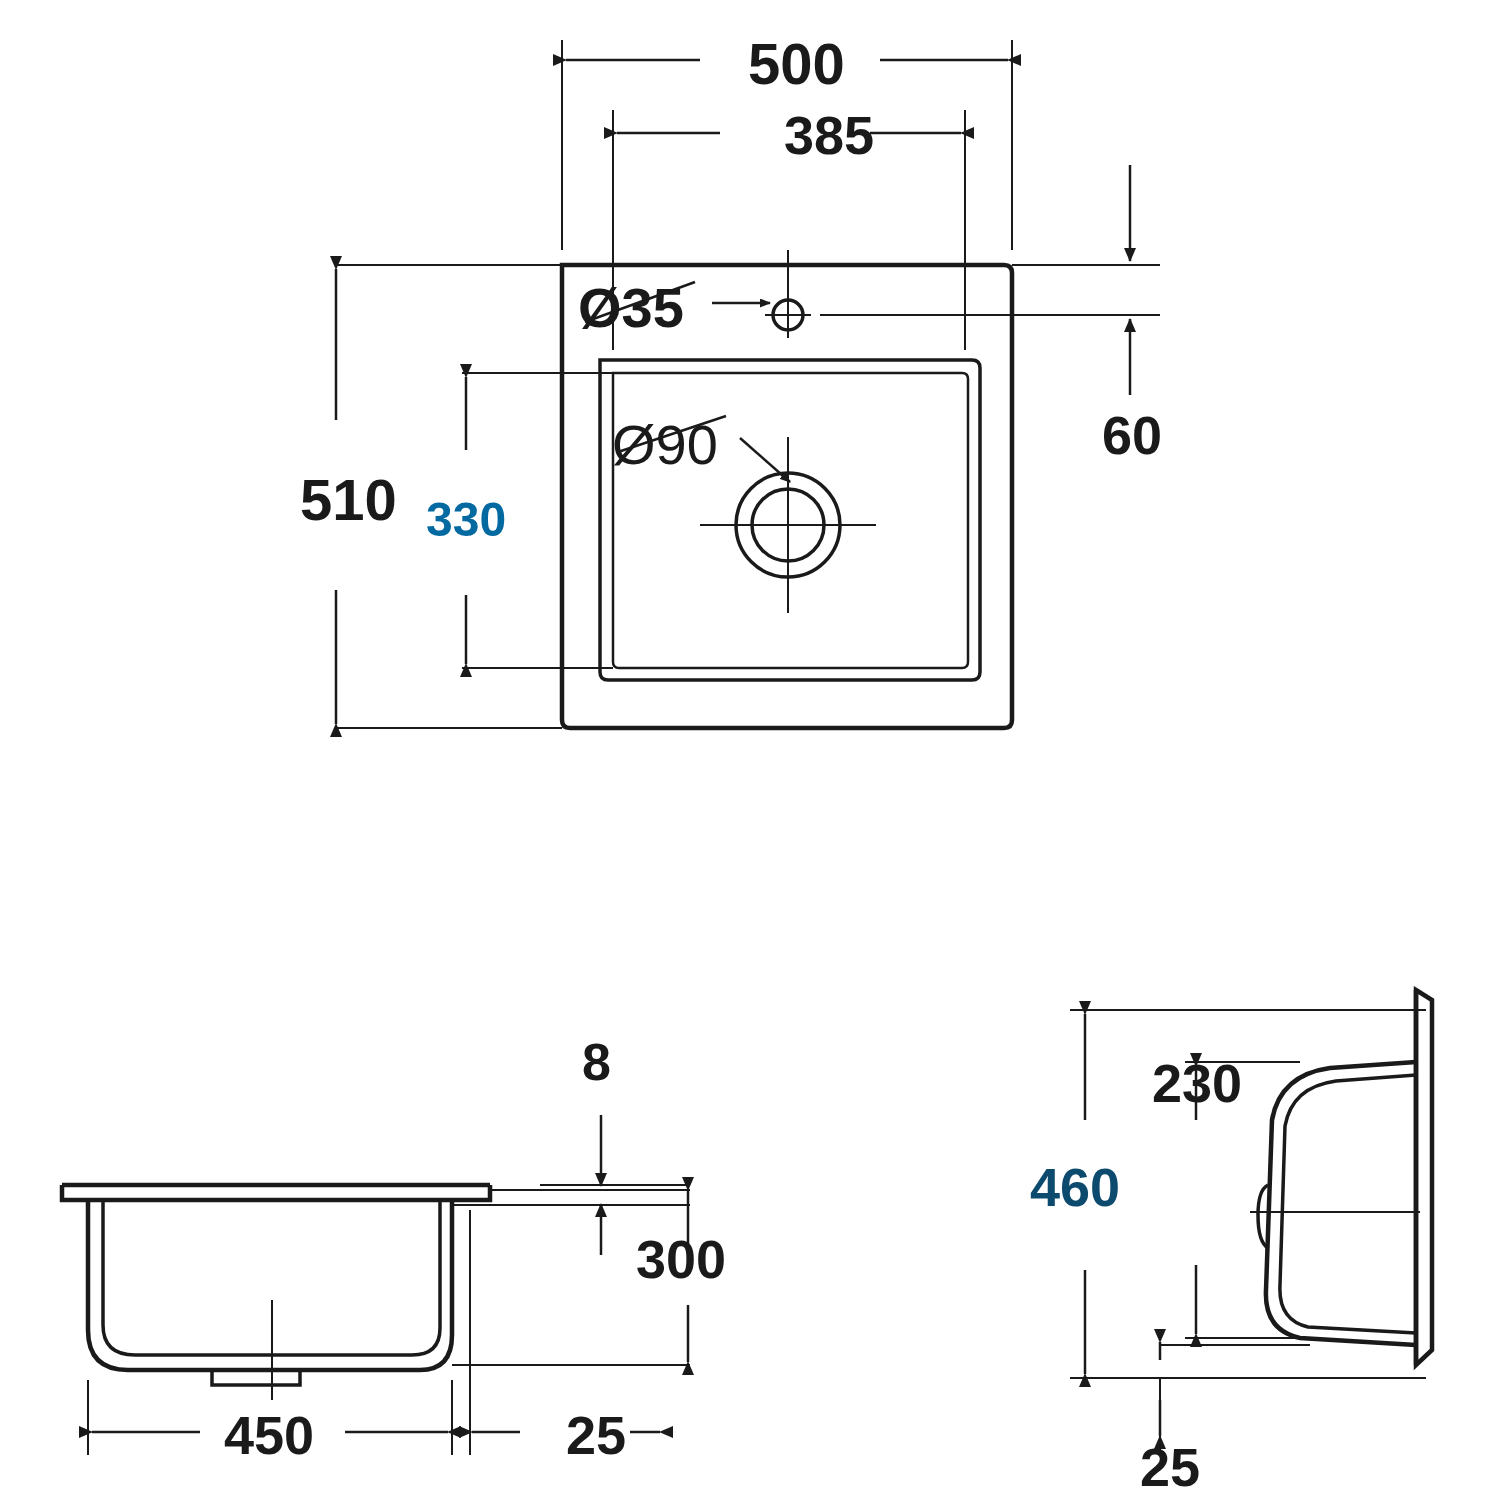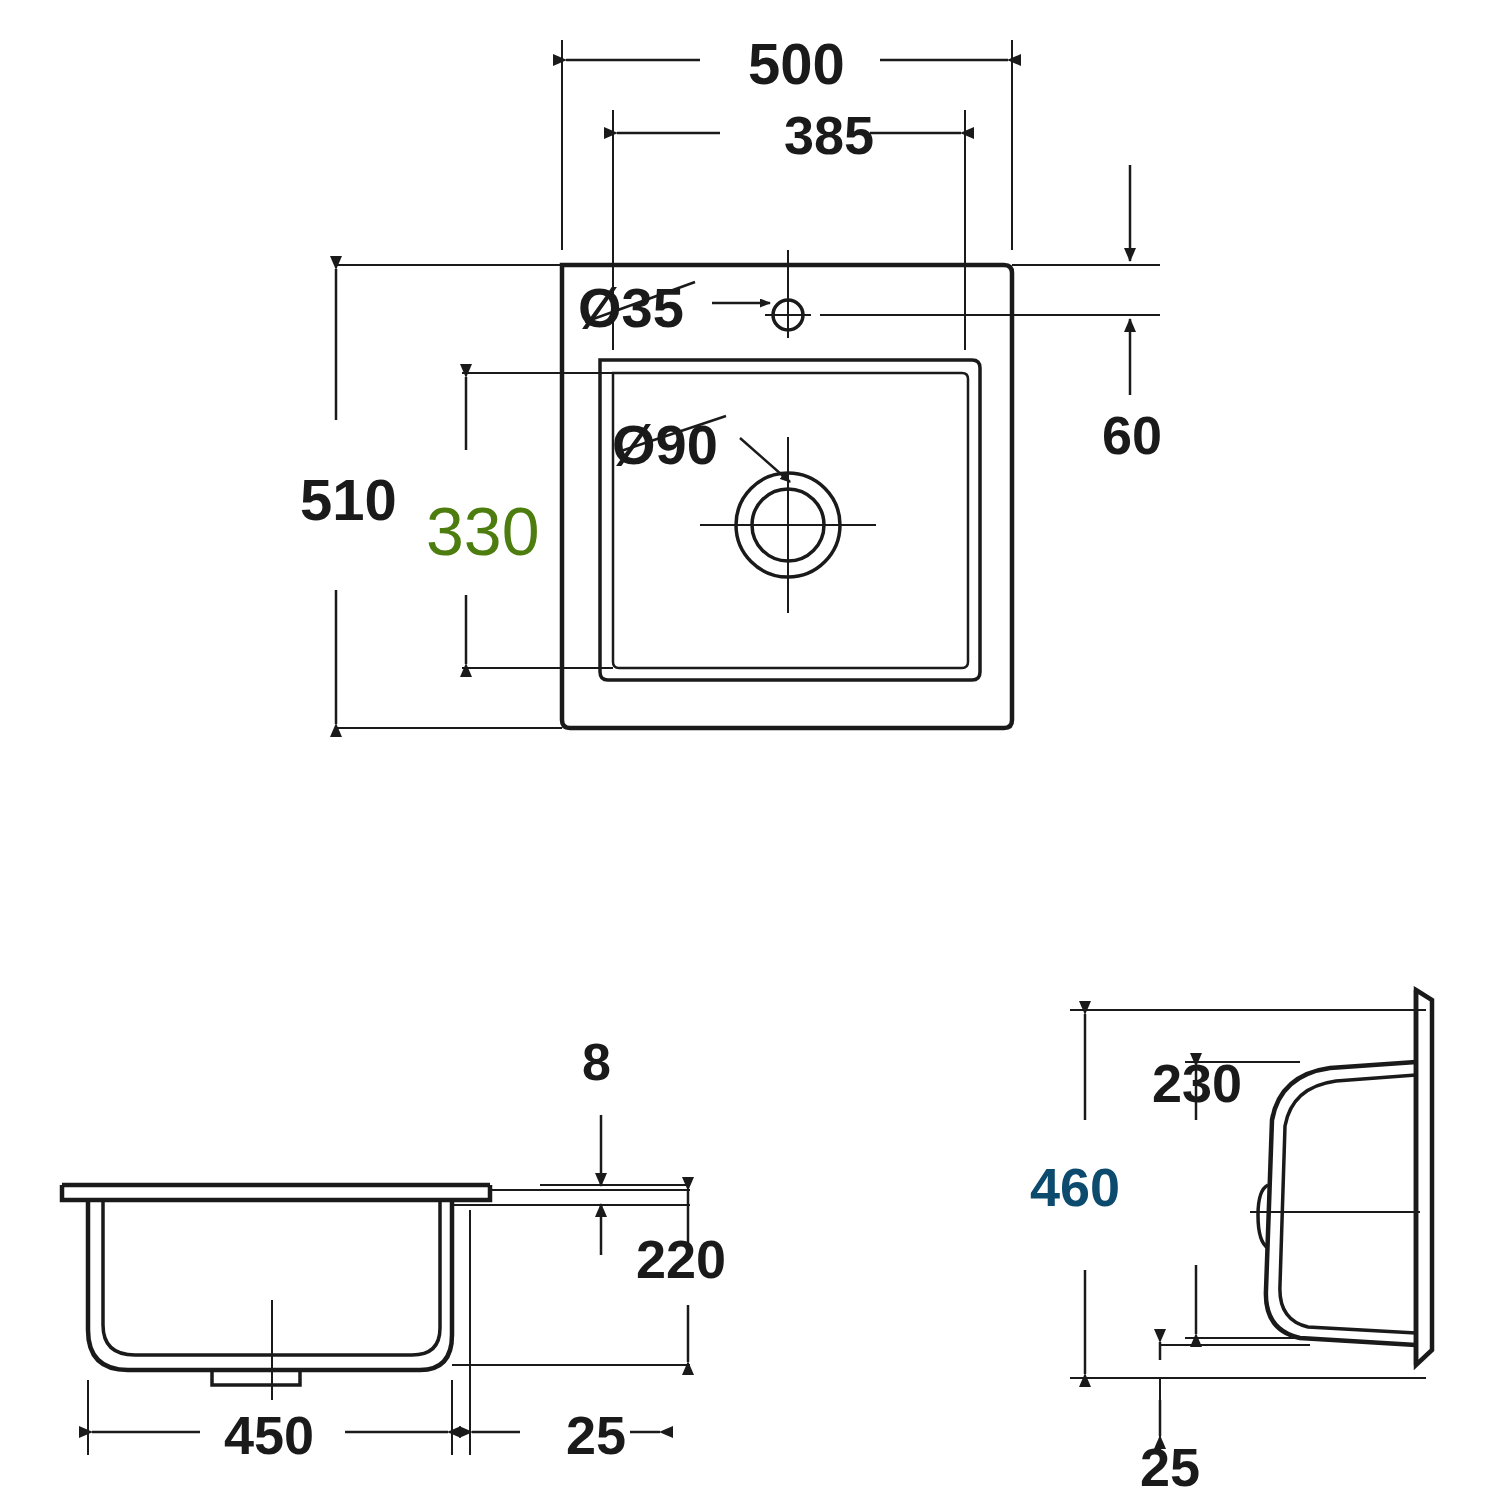--- a/index.html
+++ b/index.html
@@ -184,31 +184,31 @@
       <line class="ln thin" x1="1160" y1="1436" x2="1160" y2="1400" marker-start="url(#ah)"></line>
     </g>
   </svg>
 
   <div style="position:absolute; left:748px; top:30px; font-size:58px; font-weight:700; color:#1a1a1a;">500</div>
 
   <div style="position:absolute; left:784px; top:104px; font-size:54px; font-weight:700; color:#1a1a1a;">385</div>
 
   <div style="position:absolute; left:578px; top:275px; font-size:56px; font-weight:700; color:#1a1a1a;">Ø35</div>
 
-  <div style="position:absolute; left:612px; top:412px; font-size:56px; font-weight:700; color:#1a1a1a;">Ø90</div>
+  <div style="position:absolute; left:612px; top:412px; font-size:56px; font-weight:400; color:#1a1a1a;">Ø90</div>
 
   <div style="position:absolute; left:300px; top:466px; font-size:58px; font-weight:700; color:#1a1a1a;">510</div>
 
-  <div style="position:absolute; left:426px; top:492px; font-size:68px; font-weight:400; color:#4d7c0f;">330</div>
+  <div style="position:absolute; left:426px; top:492px; font-size:48px; font-weight:700; color:#0369a1;">330</div>
 
   <div style="position:absolute; left:1102px; top:404px; font-size:54px; font-weight:700; color:#1a1a1a;">60</div>
 
   <div style="position:absolute; left:582px; top:1032px; font-size:52px; font-weight:700; color:#1a1a1a;">8</div>
 
-  <div style="position:absolute; left:636px; top:1228px; font-size:54px; font-weight:700; color:#1a1a1a;">220</div>
+  <div style="position:absolute; left:636px; top:1228px; font-size:54px; font-weight:700; color:#1a1a1a;">300</div>
 
   <div style="position:absolute; left:224px; top:1404px; font-size:54px; font-weight:700; color:#1a1a1a;">450</div>
 
   <div style="position:absolute; left:566px; top:1404px; font-size:54px; font-weight:700; color:#1a1a1a;">25</div>
 
   <div style="position:absolute; left:1030px; top:1156px; font-size:54px; font-weight:700; color:#0c4a6e;text-align:center;">460</div>
 
   <div style="position:absolute; left:1152px; top:1052px; font-size:54px; font-weight:700; color:#1a1a1a;">230</div>
 
   <div style="position:absolute; left:1140px; top:1436px; font-size:54px; font-weight:700; color:#1a1a1a;">25</div>

